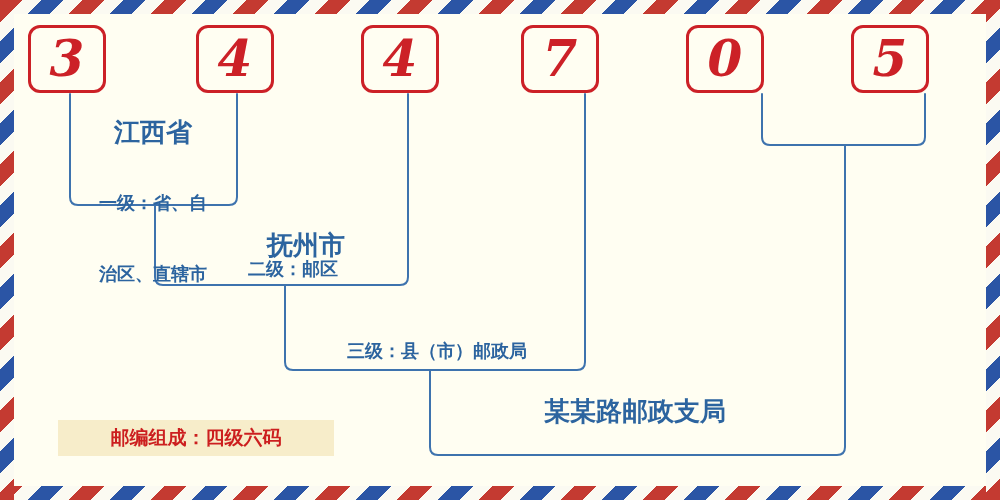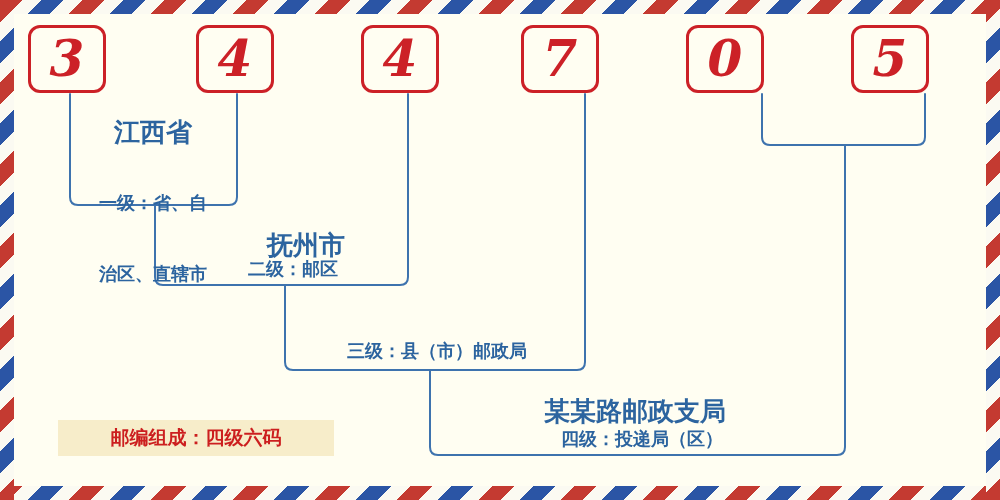--- a/index.html
+++ b/index.html
@@ -153,20 +153,19 @@
     <span class="line">一级：省、自</span>
     <span class="line">治区、直辖市</span>
   </div>
 
   <div class="label name lv2-name">抚州市</div>
   <div class="label desc lv2-desc">二级：邮区</div>
 
   <div class="label desc lv3-desc">三级：县（市）邮政局</div>
 
   <div class="label name lv4-name">某某路邮政支局</div>
-  <div class="label desc lv4-desc">四级：投递局（区）</div>
 
 
   <div class="footer-note">
     <span>邮编组成：四级六码</span>
   </div>
 
 </div>
 
 </body></html>

